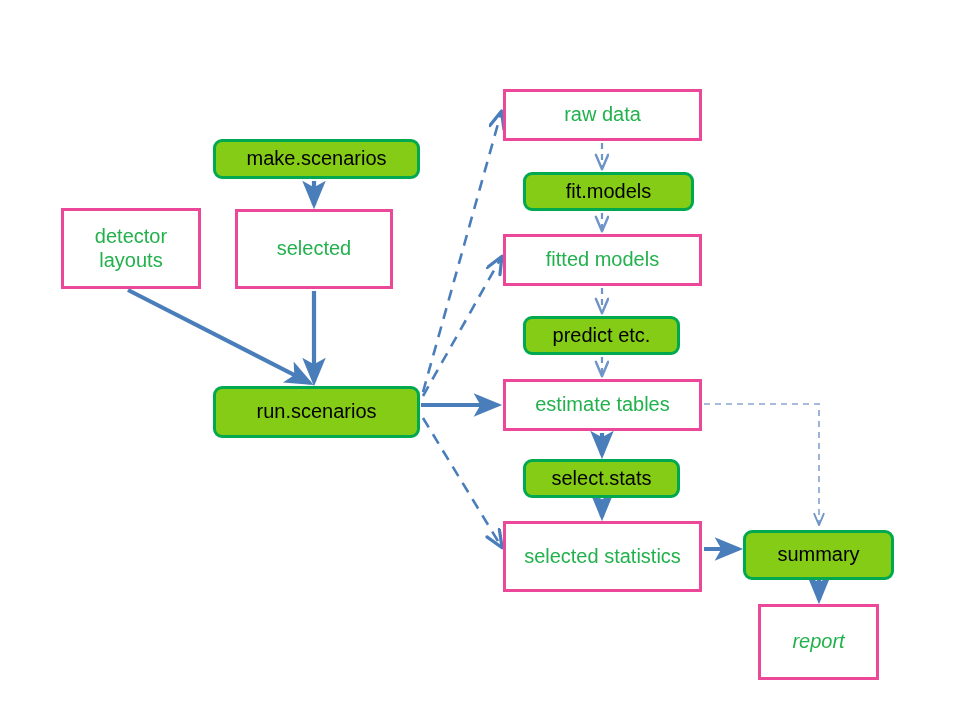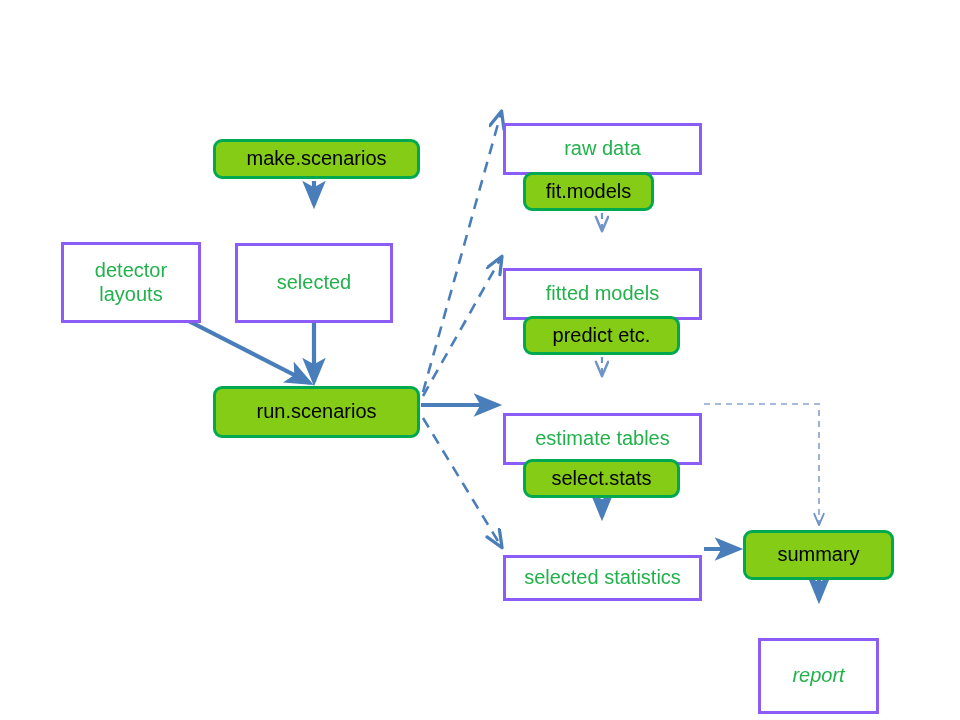--- a/index.html
+++ b/index.html
@@ -27,26 +27,25 @@
     position: absolute;
     box-sizing: border-box;
     display: flex;
     align-items: center;
     justify-content: center;
     text-align: center;
     line-height: 1.18;
     z-index: 5;
   }
   .node.data-node {
-    border: 3px solid #8b5cf6;
+    border: 3px solid #ec4899;
     background: #ffffff;
     color: #22b14c;
     font-size: 20px;
     border-radius: 0;
-    margin-top: 34px;
   }
   .node.func-node {
     border: 3px solid #00a94f;
     background: #84cc16;
     color: #000000;
     font-size: 20px;
     border-radius: 9px;
   }
   .node .label {
     display: block;
@@ -113,36 +112,36 @@
       </div>
       <div class="node data-node" style="left: 235px; top: 209px; width: 158px; height: 80px;">
         <span class="label">selected</span>
       </div>
       <div class="node func-node" style="left: 213px; top: 386px; width: 207px; height: 52px;">
         <span class="label">run.scenarios</span>
       </div>
       <div class="node data-node" style="left: 503px; top: 89px; width: 199px; height: 52px;">
         <span class="label">raw data</span>
       </div>
-      <div class="node func-node" style="left: 523px; top: 172px; width: 131px; height: 39px;">
+      <div class="node func-node" style="left: 523px; top: 172px; width: 171px; height: 39px;">
         <span class="label">fit.models</span>
       </div>
       <div class="node data-node" style="left: 503px; top: 234px; width: 199px; height: 52px;">
         <span class="label">fitted models</span>
       </div>
       <div class="node func-node" style="left: 523px; top: 316px; width: 157px; height: 39px;">
         <span class="label">predict etc.</span>
       </div>
       <div class="node data-node" style="left: 503px; top: 379px; width: 199px; height: 52px;">
         <span class="label">estimate tables</span>
       </div>
       <div class="node func-node" style="left: 523px; top: 459px; width: 157px; height: 39px; align-items: center;">
         <span class="label">select.stats</span>
       </div>
-      <div class="node data-node" style="left: 503px; top: 521px; width: 199px; height: 46px; text-align: right;">
+      <div class="node data-node" style="left: 503px; top: 521px; width: 199px; height: 71px; text-align: right;">
         <span class="label">selected statistics</span>
       </div>
       <div class="node func-node" style="left: 743px; top: 530px; width: 151px; height: 50px; justify-content: center;">
         <span class="label">summary</span>
       </div>
       <div class="node data-node" style="left: 758px; top: 604px; width: 121px; height: 76px; font-style: italic;">
         <span class="label">report</span>
       </div>
     </div>
 

